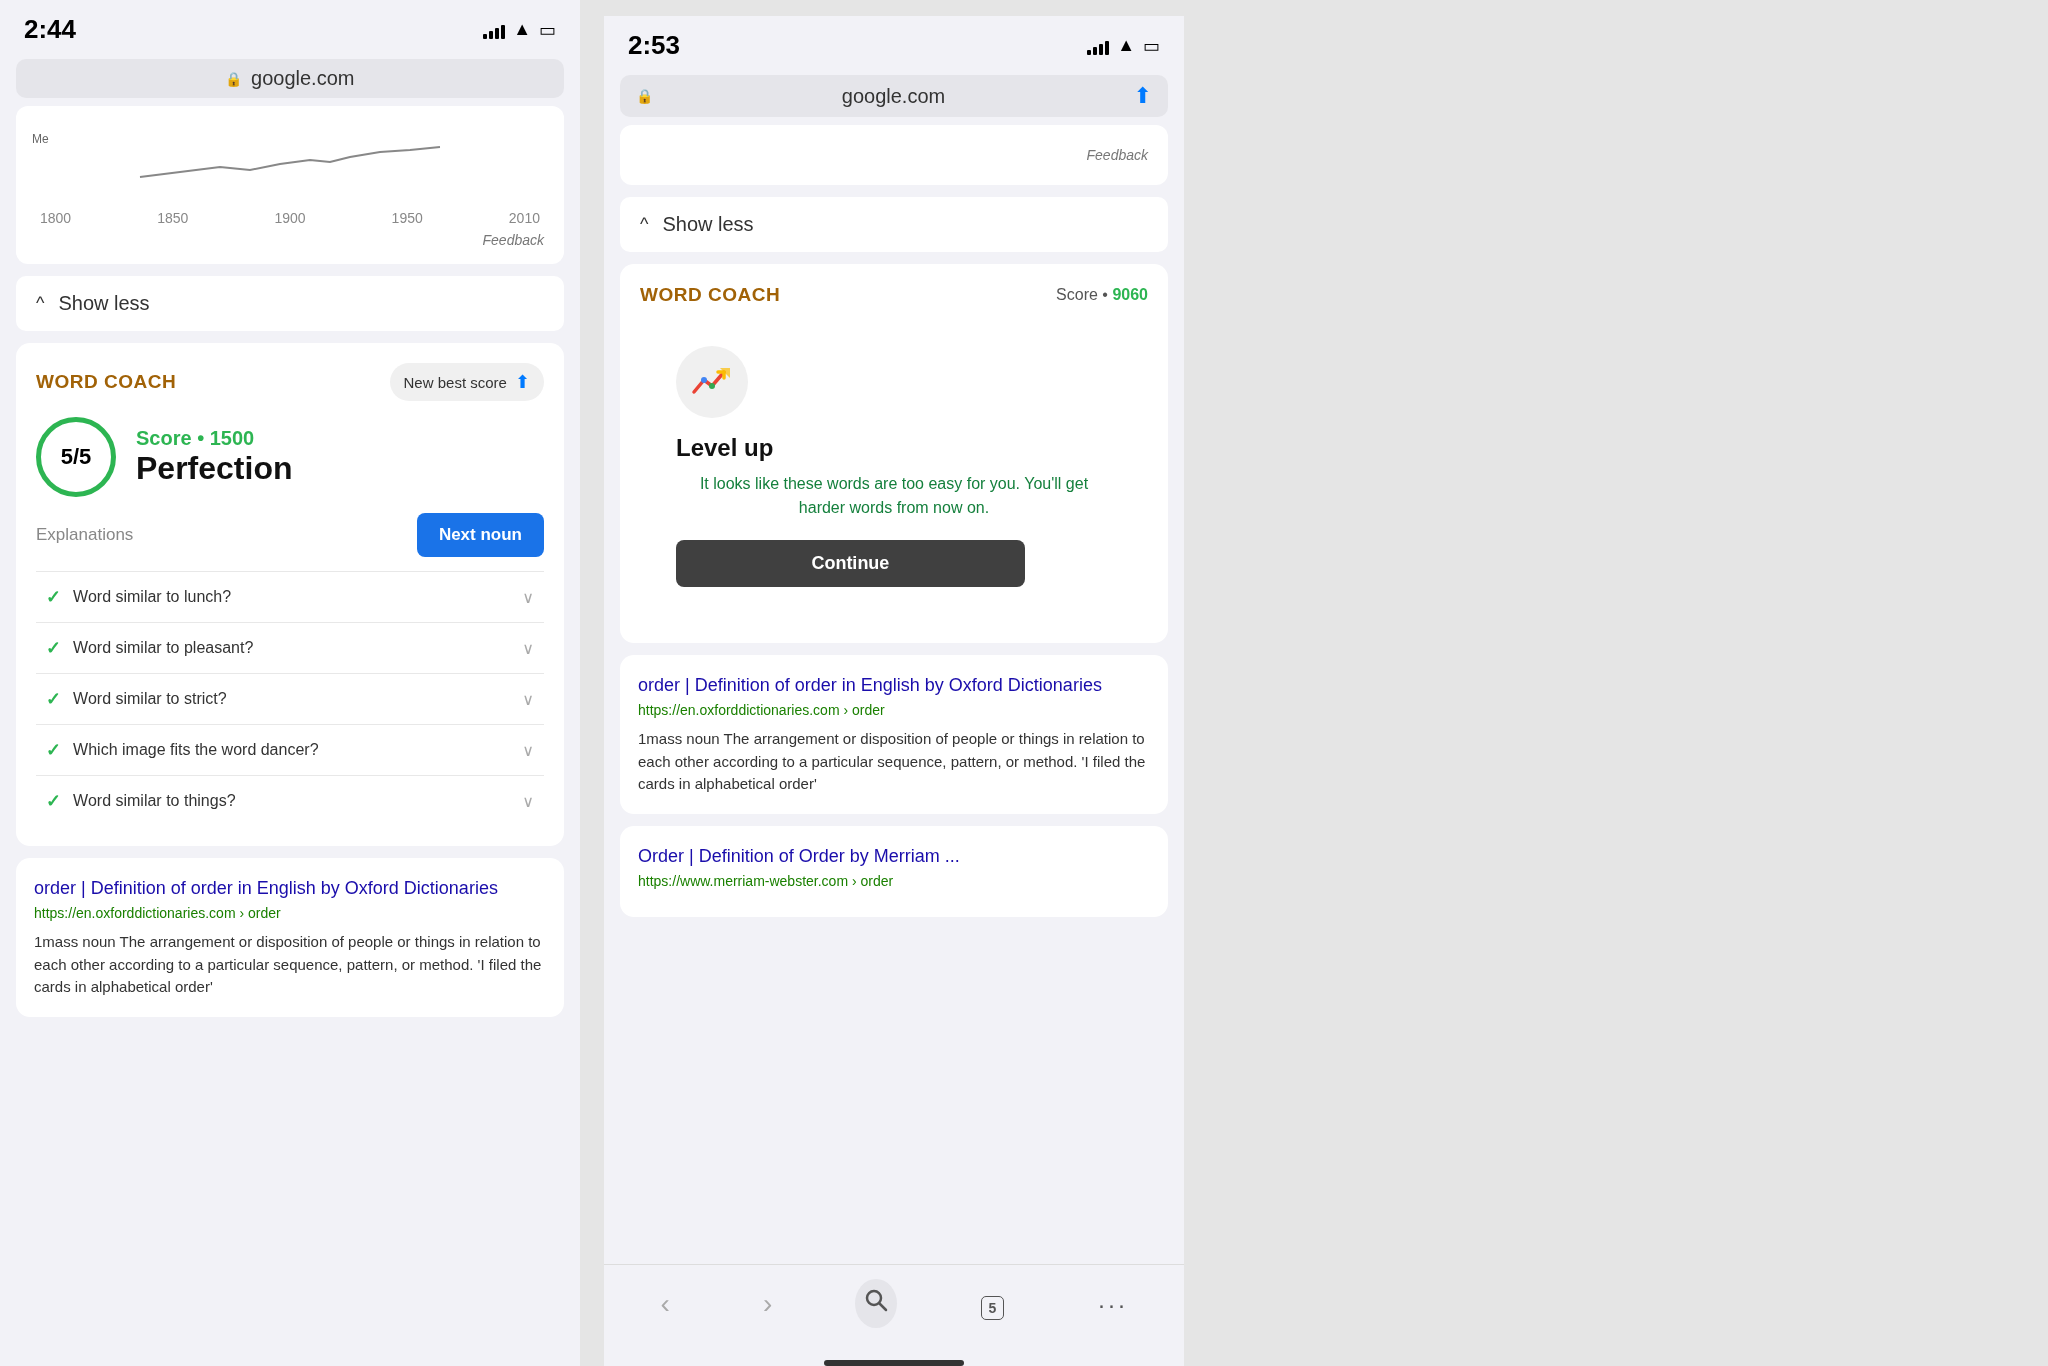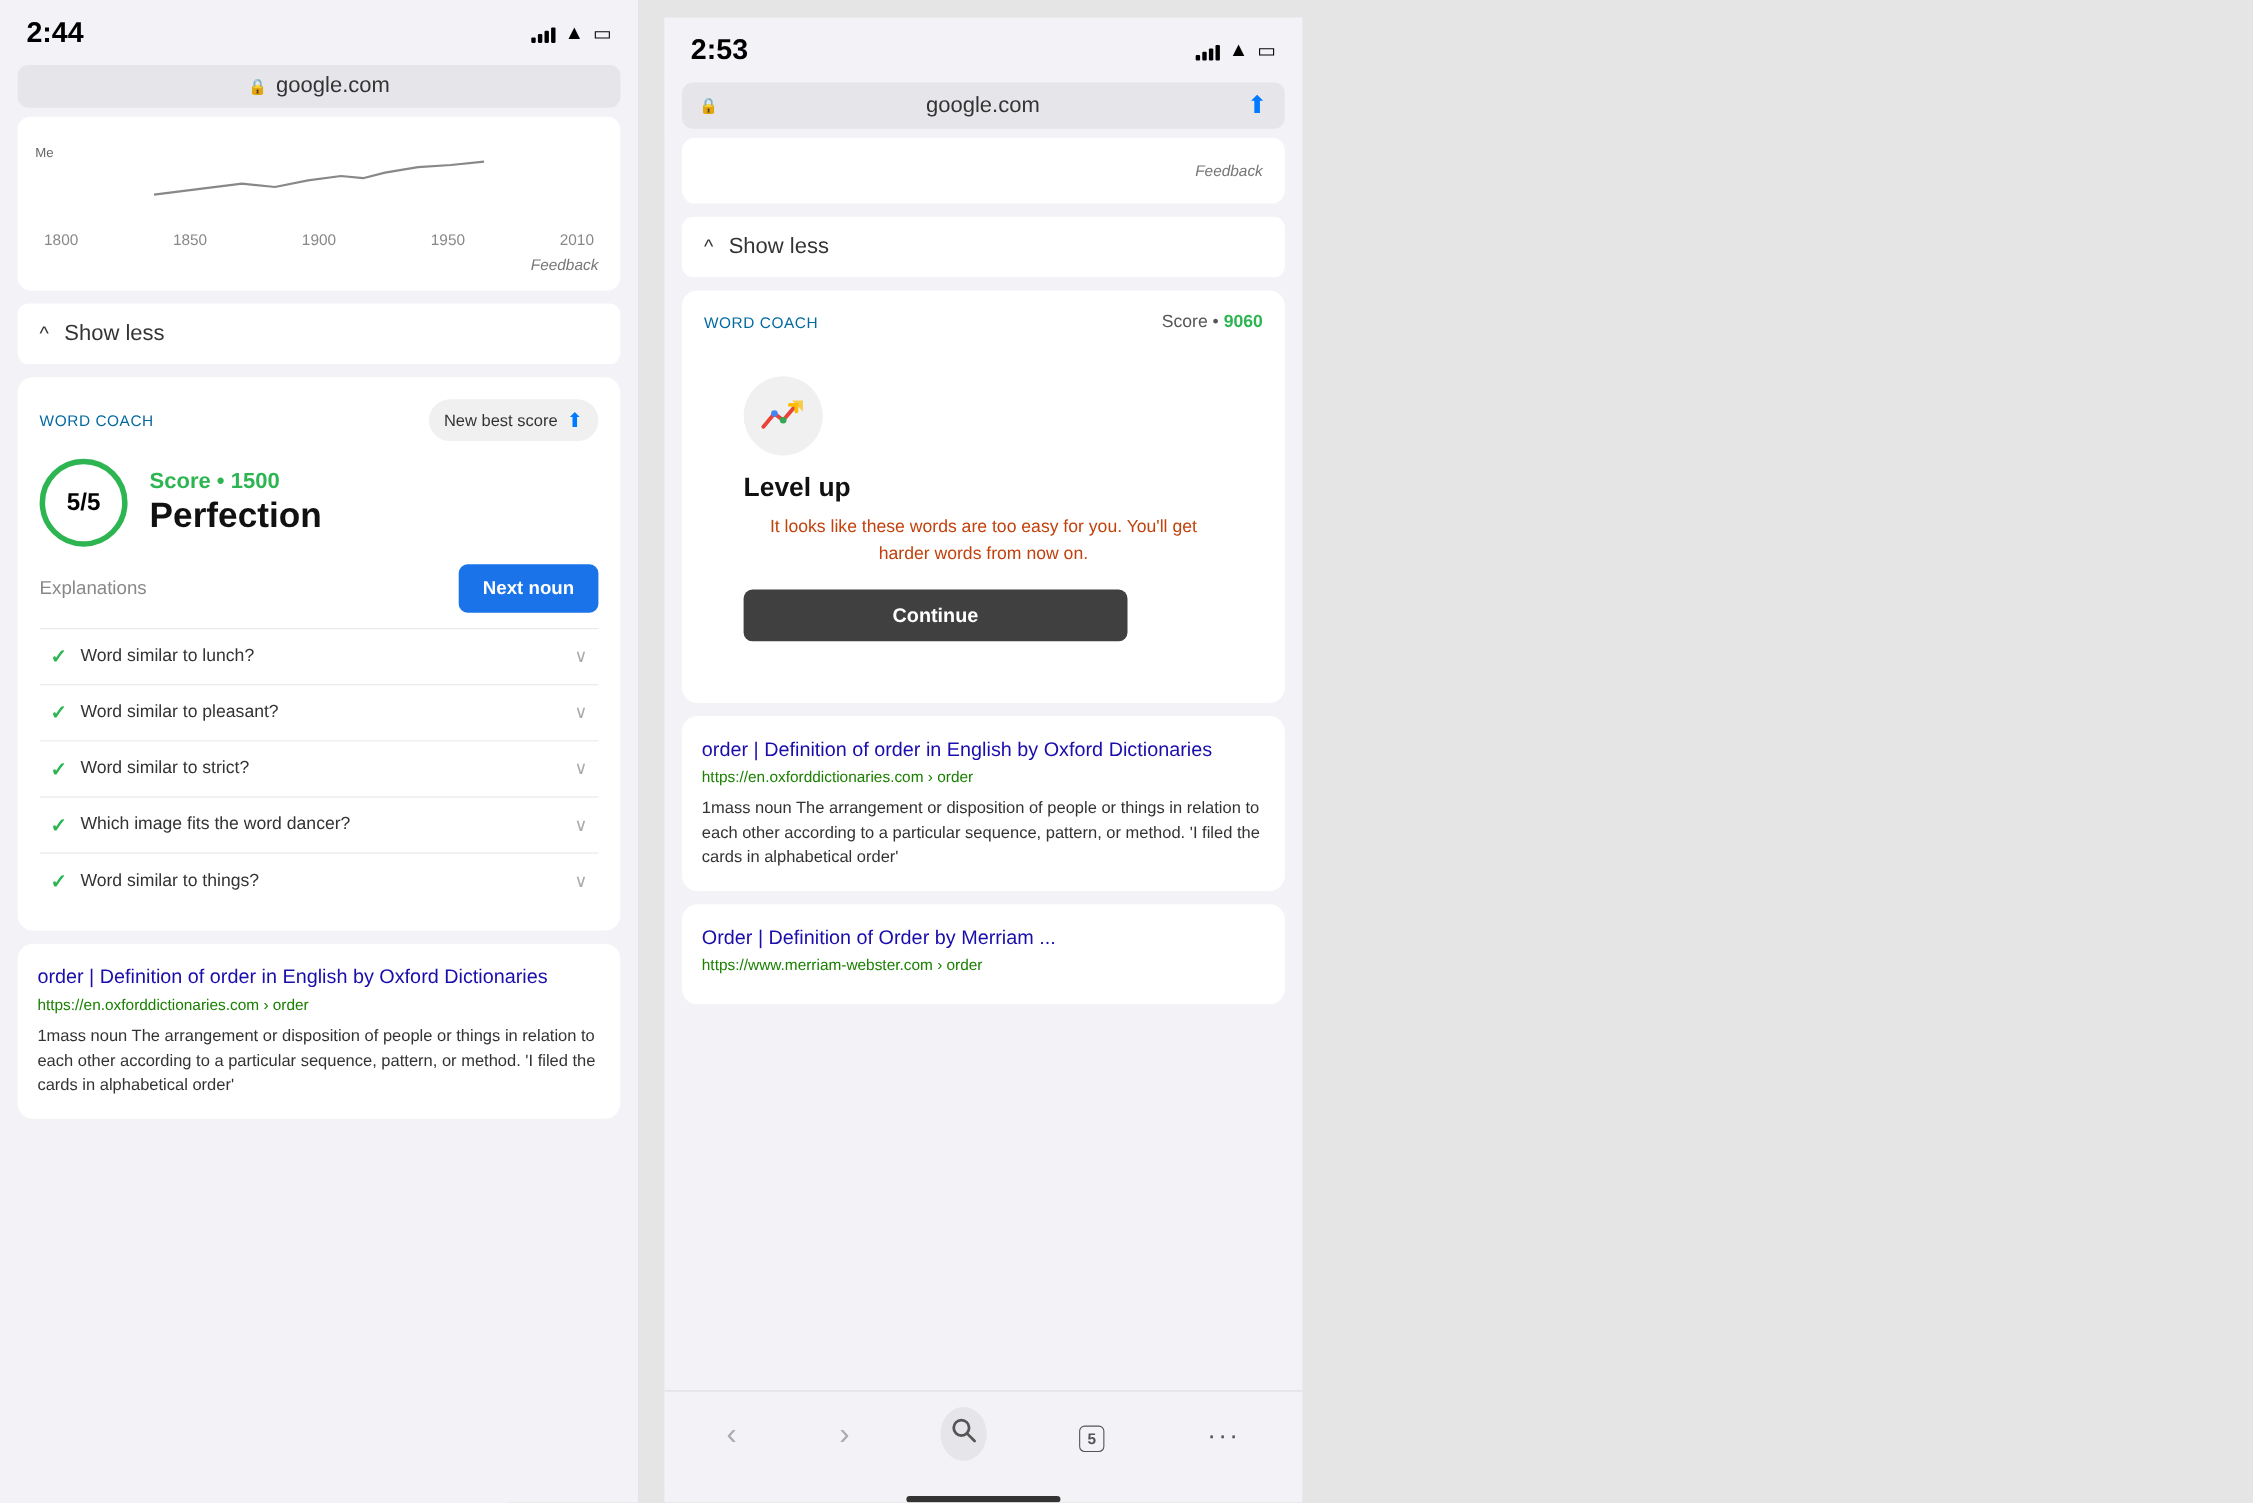--- a/index.html
+++ b/index.html
@@ -170,23 +170,23 @@
     }
 
     .word-coach-header {
       display: flex;
       justify-content: space-between;
       align-items: center;
       margin-bottom: 16px;
     }
 
     .word-coach-title {
-      font-size: 14px;
-      font-weight: 400;
-      color: #0369a1;
+      font-size: 19px;
+      font-weight: 700;
+      color: #a16207;
       letter-spacing: 0.5px;
       text-transform: uppercase;
     }
 
     .new-best-score-badge {
       background: #f0f0f0;
       border-radius: 20px;
       padding: 8px 14px;
       display: flex;
       align-items: center;
@@ -357,21 +357,21 @@
 
     .level-up-title {
       font-size: 24px;
       font-weight: 700;
       color: #111;
       margin-bottom: 10px;
     }
 
     .level-up-desc {
       font-size: 16px;
-      color: #c2410c;
+      color: #15803d;
       line-height: 1.5;
       margin-bottom: 20px;
     }
 
     .continue-btn {
       background: #404040;
       color: #fff;
       border: none;
       border-radius: 8px;
       padding: 13px 40px;

